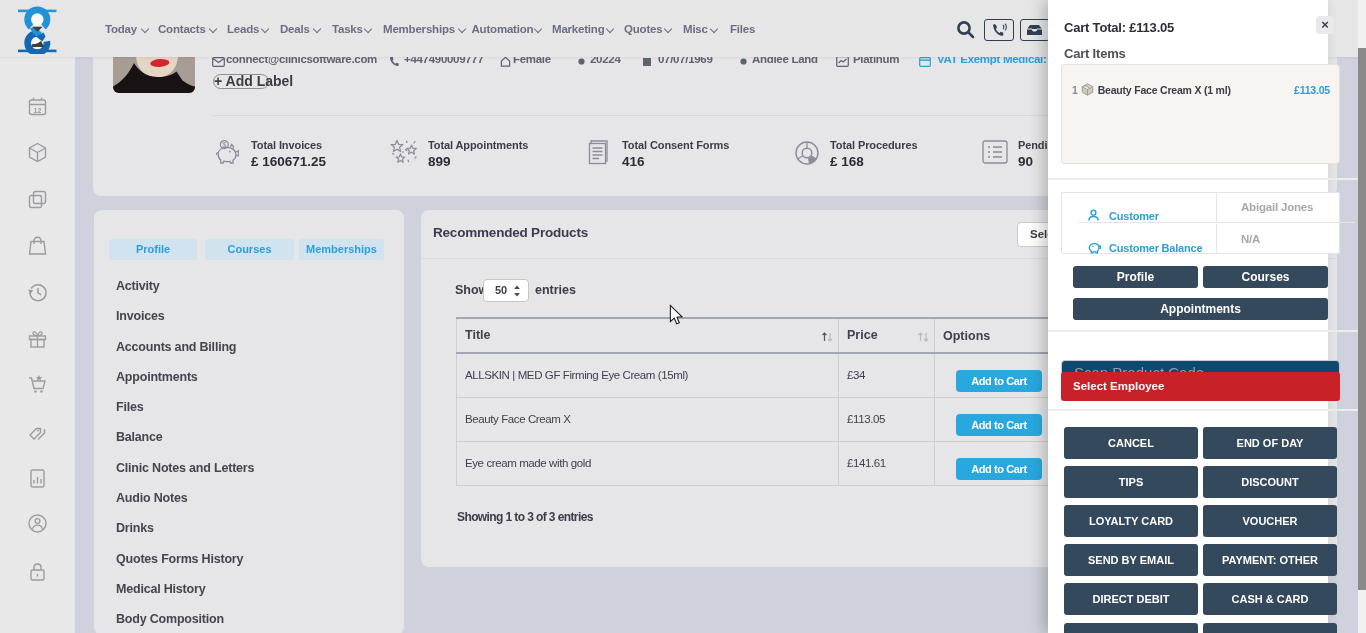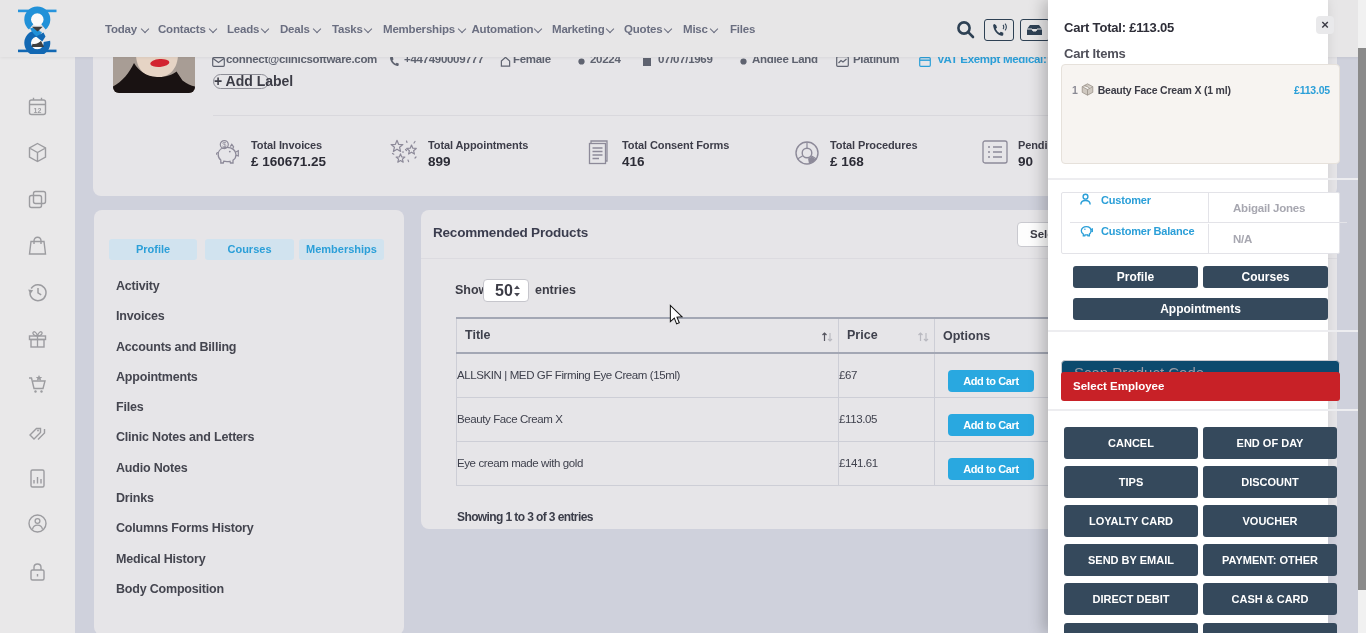--- a/index.html
+++ b/index.html
@@ -27,44 +27,44 @@
   .stat .lab { font-size:11px; color:#3d3d49; font-weight:bold; margin-bottom:3px; letter-spacing:-.1px; }
   .stat .val { font-size:13.5px; color:#2c2c36; font-weight:bold; }
 
   
   #leftcard { left:94px; top:210px; width:310px; height:425px; background:#e6e5e8; border-radius:8px; z-index:1; }
   .tab { position:absolute; top:29px; height:21px; background:#d1e3ef; border-radius:3px; color:#2b9fd8; font-size:11px; font-weight:bold; text-align:center; line-height:21px; }
   .lmenu { position:absolute; left:22px; top:61px; }
   .lmenu div { height:30.3px; line-height:30.3px; font-size:12.5px; color:#44454f; font-weight:bold; letter-spacing:-.2px; }
 
   
-  #midcard { left:421px; top:210px; width:916px; height:319px; background:#e6e5e8; border-radius:8px; z-index:1; }
+  #midcard { left:421px; top:210px; width:916px; height:357px; background:#e6e5e8; border-radius:8px; z-index:1; }
   #mc-head { position:absolute; left:0; top:0; width:100%; height:49px; border-bottom:1px solid #dcdbe0; }
   #mc-title { position:absolute; left:12px; top:15px; font-size:13.5px; color:#3b3d4e; font-weight:bold; letter-spacing:-.2px; }
   #mc-btn { position:absolute; left:596px; top:12px; width:120px; height:25px; background:#fdfdfd; border:1px solid #c9c9cf; border-radius:4px; font-size:11.5px; color:#3c3c46; font-weight:bold; line-height:23px; padding-left:12px; }
   #showrow { position:absolute; left:0; top:0; width:100%; height:0; font-size:12.5px; color:#3c3c46; font-weight:bold; }
-  #showsel { position:absolute; left:62px; top:69px; width:46px; height:23px; background:#fff; border:1px solid #c6c6cc; border-radius:4px; font-weight:bold; font-size:16px; color:#3c3c46; line-height:21px; padding-left:11px; }
+  #showsel { position:absolute; left:62px; top:69px; width:46px; height:23px; background:#fff; border:1px solid #c6c6cc; border-radius:4px; font-weight:bold; font-size:11px; color:#3c3c46; line-height:21px; padding-left:11px; }
   #ptable { position:absolute; left:35px; top:107px; width:850px; border-collapse:collapse; font-size:12.5px; color:#3f414d; }
   #ptable th, #ptable td { border:1px solid #cdced6; text-align:left; }
   #ptable th { height:35px; padding-left:8px; font-size:12.5px; font-weight:bold; border-top:2px solid #a3a7b4; border-bottom:2px solid #a3a7b4; }
-  #ptable td { height:44px; padding-left:0; font-weight:normal; font-size:11.5px; letter-spacing:-.4px; }
+  #ptable td { height:44px; padding-left:8px; font-weight:normal; font-size:11.5px; letter-spacing:-.4px; }
   .addcart { width:86px; height:22px; background:#29a8e0; border-radius:4px; color:#fff; font-size:11px; font-weight:bold; text-align:center; line-height:22px; margin-top:12px; }
   #showing { position:absolute; left:36px; top:300px; font-size:12px; color:#3b3d49; font-weight:bold; letter-spacing:-.6px; }
 
   
   #panel { left:1048px; top:0; width:280px; height:633px; background:#fff; z-index:10; box-shadow:-5px 0 14px rgba(0,0,0,.22); }
   .pdiv { position:absolute; left:0; width:310px; height:2px; background:#ededf0; }
   #ct-title { position:absolute; left:16px; top:20px; font-size:13px; color:#2e2e38; font-weight:bold; letter-spacing:-.2px; }
   #ct-close { position:absolute; left:268px; top:16px; width:18px; height:18px; background:#e9e9eb; border-radius:4px; color:#3c3c46; font-size:13px; text-align:center; line-height:17px; font-weight:bold; }
   #ct-items-lab { position:absolute; left:16px; top:46px; font-size:13px; color:#50505a; font-weight:bold; letter-spacing:-.2px; }
   #ct-itembox { position:absolute; left:13px; top:64px; width:279px; height:100px; background:#f7f4f1; border:1px solid #e6e1db; border-radius:4px; }
   #ct-itembox .line { position:absolute; left:10px; top:18px; width:258px; display:flex; align-items:center; font-size:10.5px; color:#3c3c46; font-weight:bold; letter-spacing:-.2px; }
   #ct-itembox .prc { margin-left:auto; color:#2b9fd8; }
   #custbox { position:absolute; left:13px; top:192px; width:279px; height:62px; border:1px solid #e3e3e8; border-radius:2px; background:#fff; }
-  .custrow { position:absolute; left:8px; width:277px; height:30px; display:flex; align-items:flex-start; }
+  .custrow { position:absolute; left:16px; width:277px; height:30px; display:flex; align-items:flex-end; }
   .custrow .cl { width:138px; display:flex; align-items:center; padding-left:9px; color:#2b9fd8; font-size:11px; font-weight:bold; letter-spacing:-.2px; white-space:nowrap; }
   .custrow .cv { border-left:1px solid #e3e3e8; height:30px; line-height:30px; padding-left:24px; color:#a7a7b0; font-size:11.5px; font-weight:bold; letter-spacing:-.2px; flex:1; white-space:nowrap; }
   .navybtn { position:absolute; background:#35495c; border-radius:3px; color:#fff; font-weight:bold; font-size:12px; text-align:center; }
   #scanin { position:absolute; left:13px; top:340px; width:279px; height:26px; background:#0c4a6e; border:1px solid #c9c9cf; border-radius:4px; color:#9a9aa4; font-size:15px; line-height:24px; padding-left:12px;margin-top:20px; }
   #selemp { position:absolute; left:13px; top:372px; width:279px; height:29px; background:#c82127; border-radius:3px; color:#fff; font-size:11.5px; font-weight:bold; line-height:29px; padding-left:12px; }
   .gbtn { position:absolute; width:134px; height:32px; background:#35495c; border-radius:3px; color:#fff; font-size:11px; font-weight:bold; text-align:center; display:flex; align-items:center; justify-content:center; }
 
   
   #sbtrack { left:1358px; top:0; width:8px; height:633px; background:#f1f1f1; z-index:11; }
   #sbthumb { position:absolute; left:0; top:48px; width:8px; height:542px; background:#8a8a8a; }
@@ -185,24 +185,25 @@
   <div class="abs" id="leftcard">
     <div class="tab" style="left:15px; width:88px;">Profile</div>
     <div class="tab" style="left:111px; width:89px;">Courses</div>
     <div class="tab" style="left:205px; width:85px;">Memberships</div>
     <div class="lmenu">
       <div>Activity</div>
         <div>Invoices</div>
         <div>Accounts and Billing</div>
         <div>Appointments</div>
       <div>Files</div>
+        <div>Balance</div>
         <div>Clinic Notes and Letters</div>
         <div>Audio Notes</div>
       <div>Drinks</div>
-        <div>Columns Forms History</div>
+        <div>Quotes Forms History</div>
         <div>Medical History</div>
         <div>Body Composition</div>
     </div>
   </div>
 
   <div class="abs" id="midcard">
     <div id="mc-head"></div>
     <div id="mc-title">Recommended Products</div>
     <div id="mc-btn">Select Columns</div>
     <div id="showrow">
@@ -221,21 +222,21 @@
                 <path d="M9 2 L9 10 M7 8 L9 10 L11 8" stroke="#b9b9c0" stroke-width="1.2" fill="none"></path>
               </svg></th>
         <th style="width:96px;">Price <svg width="13" height="12" viewBox="0 0 13 12" style="float:right;margin-right:4px;margin-top:3px;">
                 <path d="M3.5 10 L3.5 2 M1.5 4 L3.5 2 L5.5 4" stroke="#b9b9c0" stroke-width="1.2" fill="none"></path>
                 <path d="M9 2 L9 10 M7 8 L9 10 L11 8" stroke="#b9b9c0" stroke-width="1.2" fill="none"></path>
               </svg></th>
         <th>Options</th>
       </tr>
       <tr>
             <td>ALLSKIN | MED GF Firming Eye Cream (15ml)</td>
-            <td>£67</td>
+            <td>£34</td>
             <td>
               <div class="addcart" style="margin-left:13px;">Add to Cart</div>
             </td>
           </tr>
       <tr>
             <td>Beauty Face Cream X</td>
             <td>£113.05</td>
             <td>
               <div class="addcart" style="margin-left:13px;">Add to Cart</div>
             </td>

